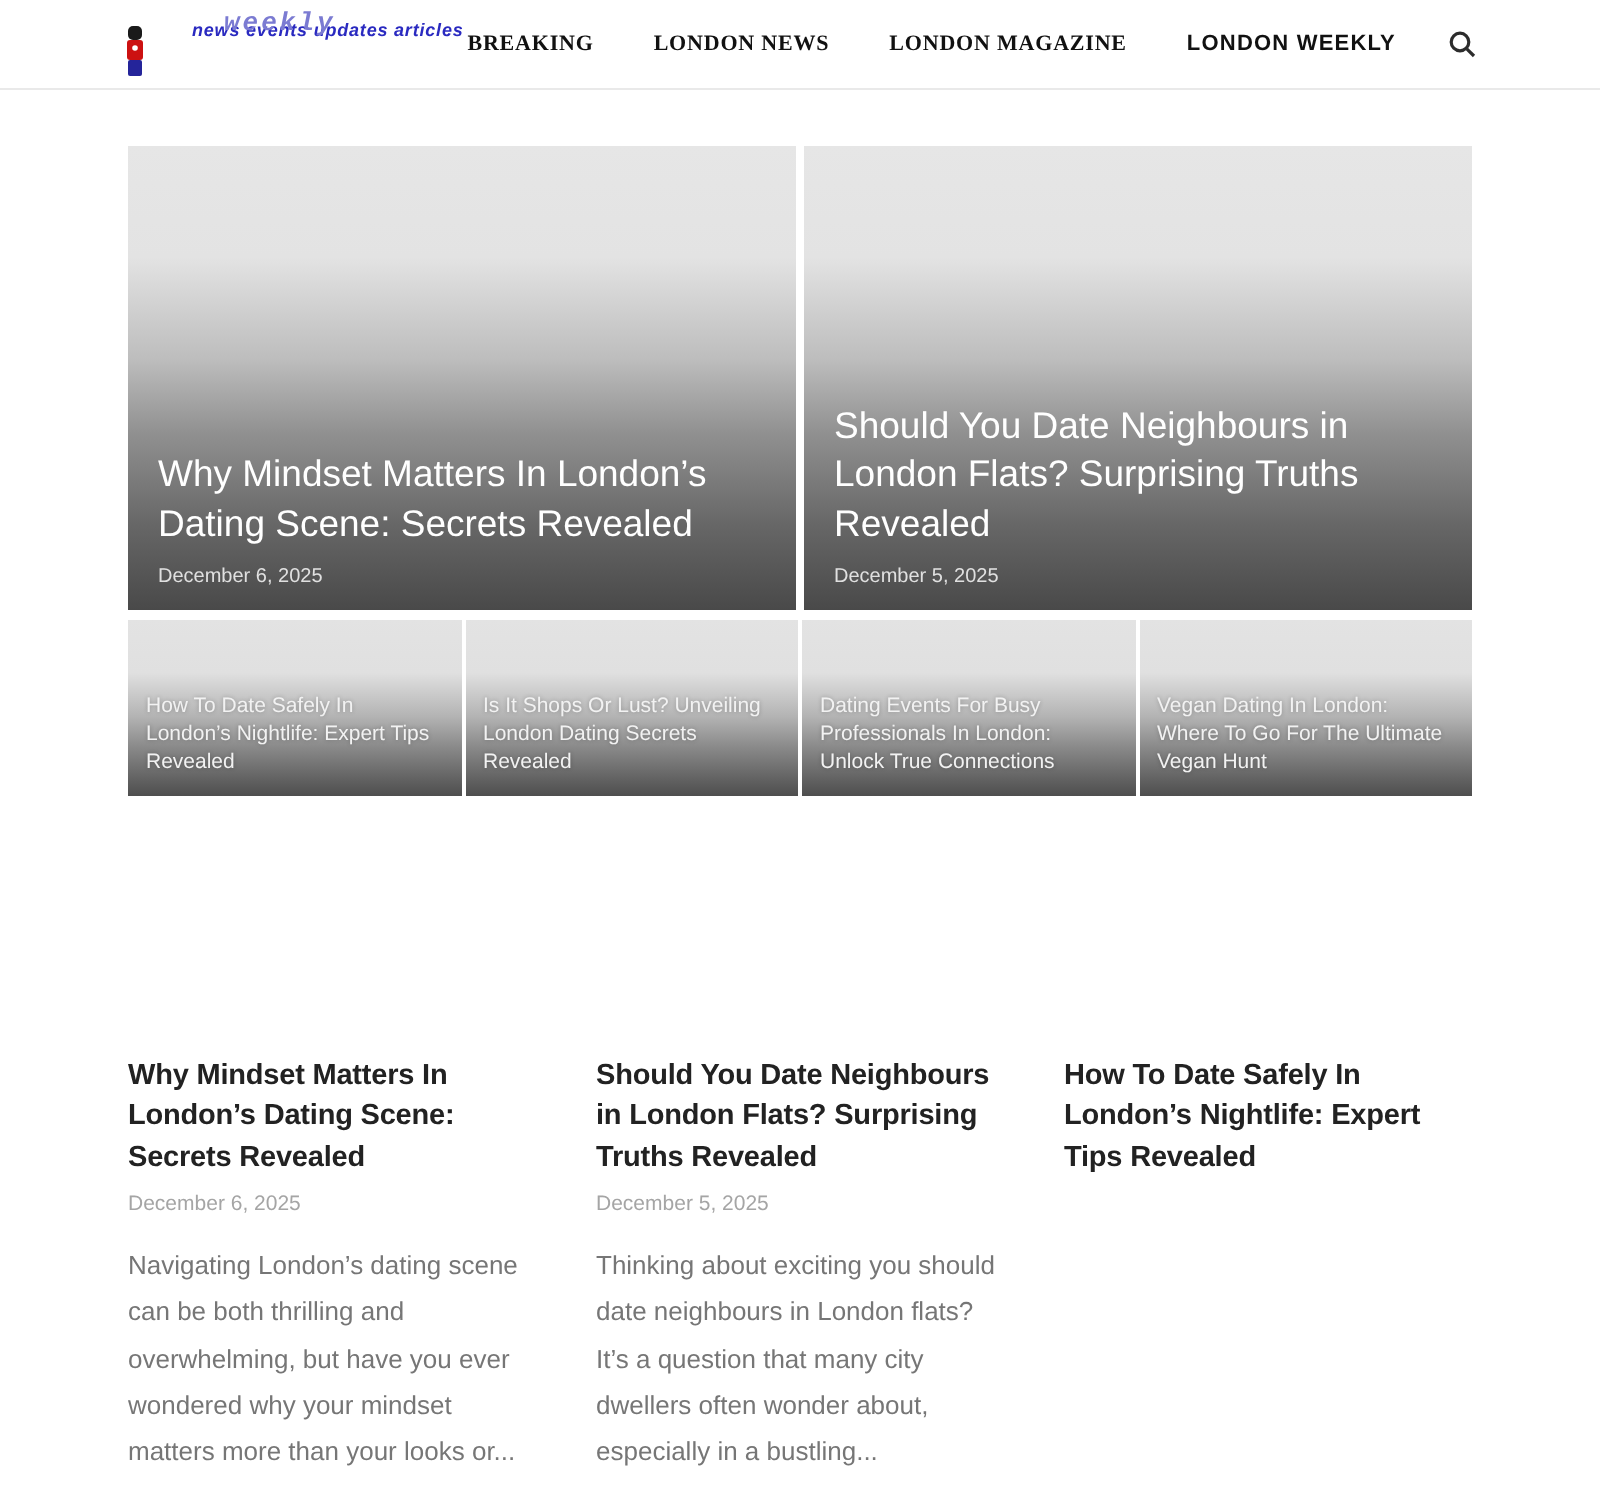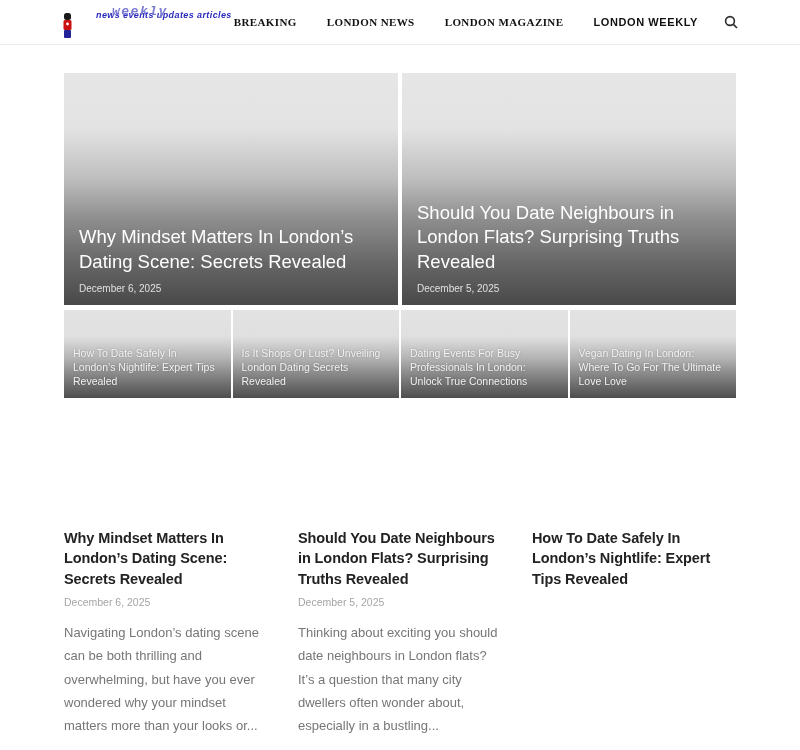--- a/index.html
+++ b/index.html
@@ -149,21 +149,21 @@
         <h3 class="small-title">Is It Shops Or Lust? Unveiling London Dating Secrets Revealed</h3>
       </div>
     </article>
     <article class="small-card">
       <div class="small-content">
         <h3 class="small-title">Dating Events For Busy Professionals In London: Unlock True Connections</h3>
       </div>
     </article>
     <article class="small-card">
       <div class="small-content">
-        <h3 class="small-title">Vegan Dating In London: Where To Go For The Ultimate Love Love</h3>
+        <h3 class="small-title">Vegan Dating In London: Where To Go For The Ultimate Vegan Hunt</h3>
       </div>
     </article>
   </section>
 
   <section class="articles-row">
     <article class="article-col">
       <h2 class="article-title">Why Mindset Matters In London’s Dating Scene: Secrets Revealed</h2>
       <div class="article-date">December 6, 2025</div>
       <p class="article-excerpt">Navigating London’s dating scene can be both thrilling and overwhelming, but have you ever wondered why your mindset matters more than your looks or...</p>
     </article>

